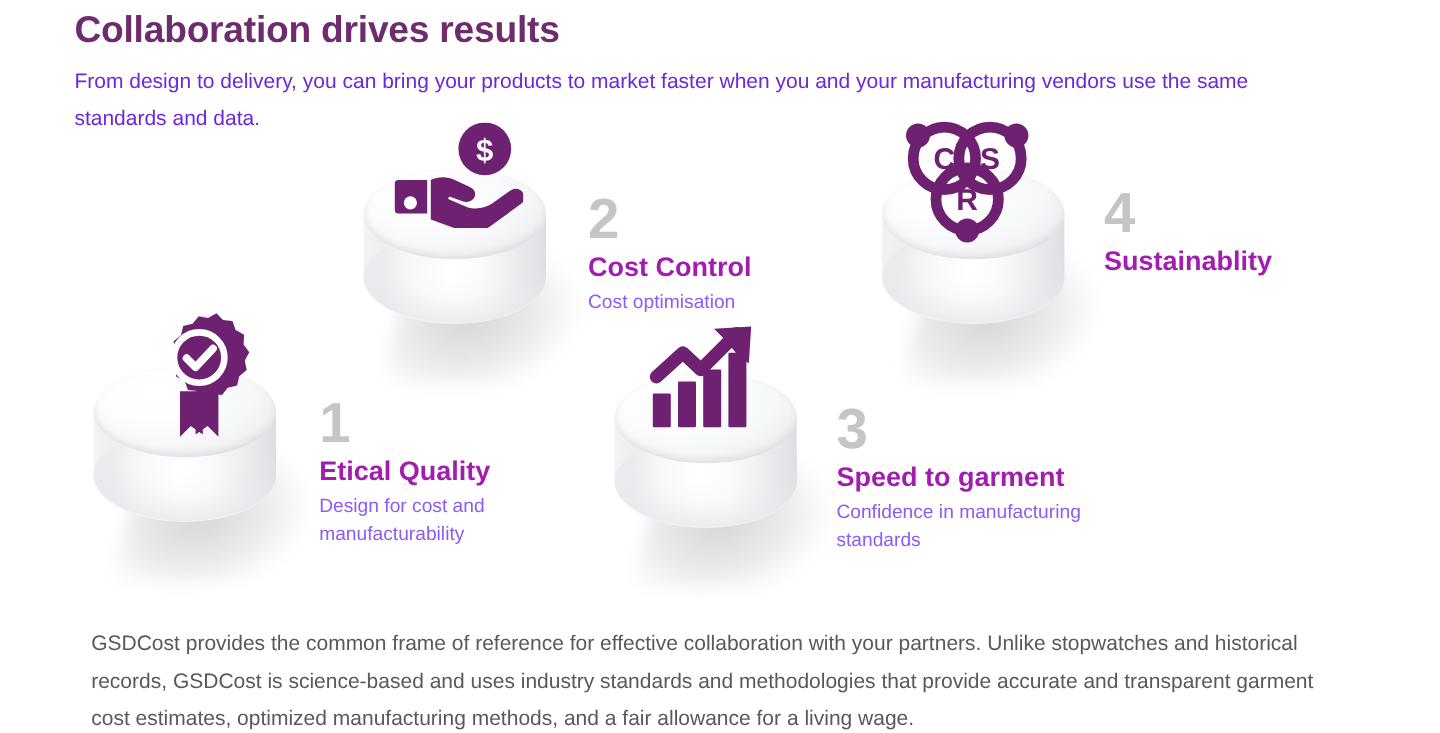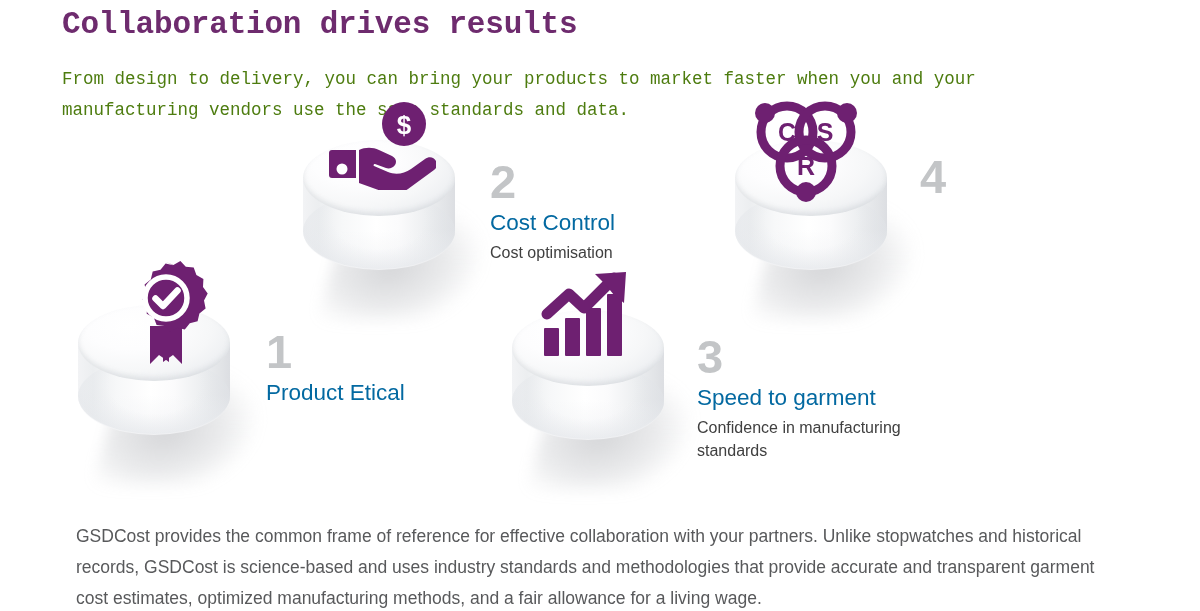--- a/index.html
+++ b/index.html
@@ -23,35 +23,34 @@
     width: 1200px;
     height: 611px;
   }
 
   
   .header {
     position: absolute;
     left: 62px;
     top: 4px;
     width: 1070px;
-    font-family: Liberation Mono, monospace;
   }
   .page-title {
     margin: 0;
     font-size: 31px;
     line-height: 42px;
     font-weight: bold;
     color: #6E2B6E;
     letter-spacing: -0.2px;
   }
   .page-intro {
-    margin: 18px 0 0 0;
+    margin: 6px 0 0 0;
     font-size: 17.5px;
     line-height: 31px;
-    color: #4d7c0f;
+    color: #6d28d9;
     max-width: 1045px;
   }
 
   
   .footer-para {
     position: absolute;
     left: 62px;
     top: 507px;
     width: 1055px;
     margin: 14px;
@@ -139,29 +138,29 @@
   .step-num {
     font-size: 47px;
     line-height: 48px;
     font-weight: bold;
     color: #C3C5C7;
     letter-spacing: -1px;
   }
   .step-title {
     font-size: 22.5px;
     line-height: 30px;
-    font-weight: normal;
-    color: #0369a1;
+    font-weight: bold;
+    color: #a21caf;
     margin-top: 2px;
     white-space: nowrap;
   }
   .step-desc {
     font-size: 16px;
     line-height: 22.5px;
-    color: #404040;
+    color: #8b5cf6;
     margin-top: 4px;
   }
 
   
   .icon-wrap {
     position: absolute;
     pointer-events: none;
   }
   .icon-wrap svg { display: block; }
 
@@ -221,21 +220,22 @@
           </g>
 
           <circle cx="46" cy="38" r="21" fill="none" stroke="#ffffff" stroke-width="5.5"></circle>
 
           <path d="M35.5 38.5 L43 46 L57.5 30.5" fill="none" stroke="#ffffff" stroke-width="6.5" stroke-linecap="round" stroke-linejoin="round"></path>
         </svg>
       </div>
 
       <div class="step-text">
         <div class="step-num">1</div>
-        <div class="step-title">Product Etical</div>
+        <div class="step-title">Etical Quality</div>
+        <div class="step-desc">Design for cost and manufacturability</div>
       </div>
     </div>
 
     <div class="step" id="step-2">
       <div class="podium">
         <div class="shadow"></div>
         <div class="body"></div>
         <div class="rim"></div>
         <div class="top"></div>
       </div>
@@ -327,20 +327,21 @@
           <g font-family="'Liberation Sans', sans-serif" font-weight="bold" font-size="25" fill="#6E2071" text-anchor="middle">
             <text x="36" y="46">C</text>
             <text x="74" y="46">S</text>
             <text x="55" y="80">R</text>
           </g>
         </svg>
       </div>
 
       <div class="step-text">
         <div class="step-num">4</div>
+        <div class="step-title">Sustainablity</div>
       </div>
     </div>
 
   </div>
 
   <p class="footer-para">GSDCost provides the common frame of reference for effective collaboration with your partners. Unlike stopwatches and historical records, GSDCost is science-based and uses industry standards and methodologies that provide accurate and transparent garment cost estimates, optimized manufacturing methods, and a fair allowance for a living wage.</p>
 
 </div>
 
 </body></html>

